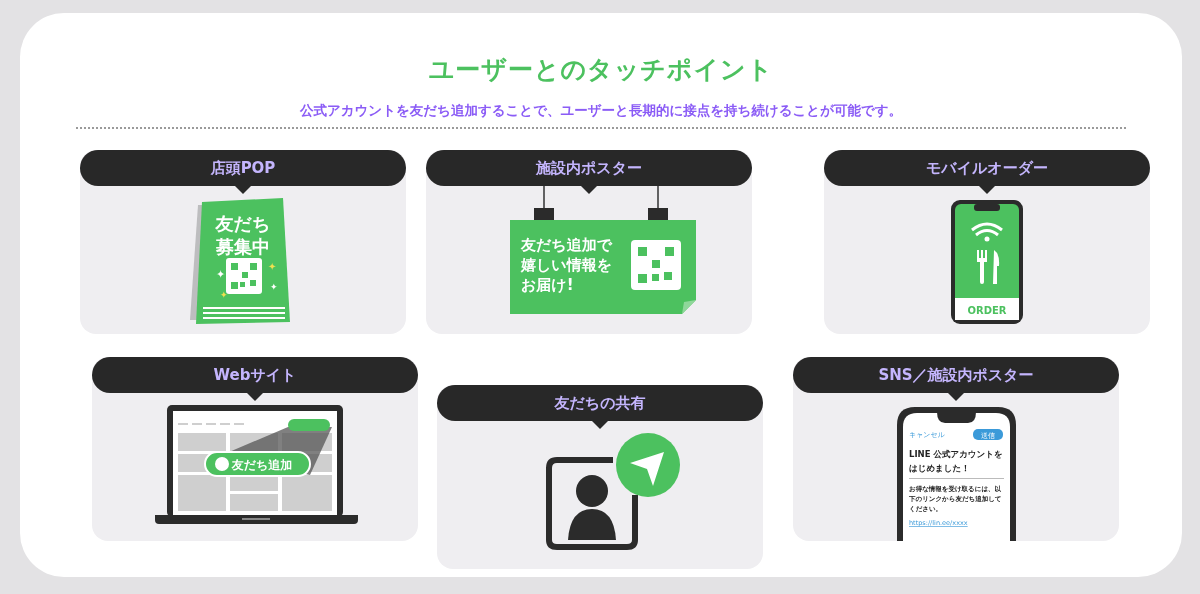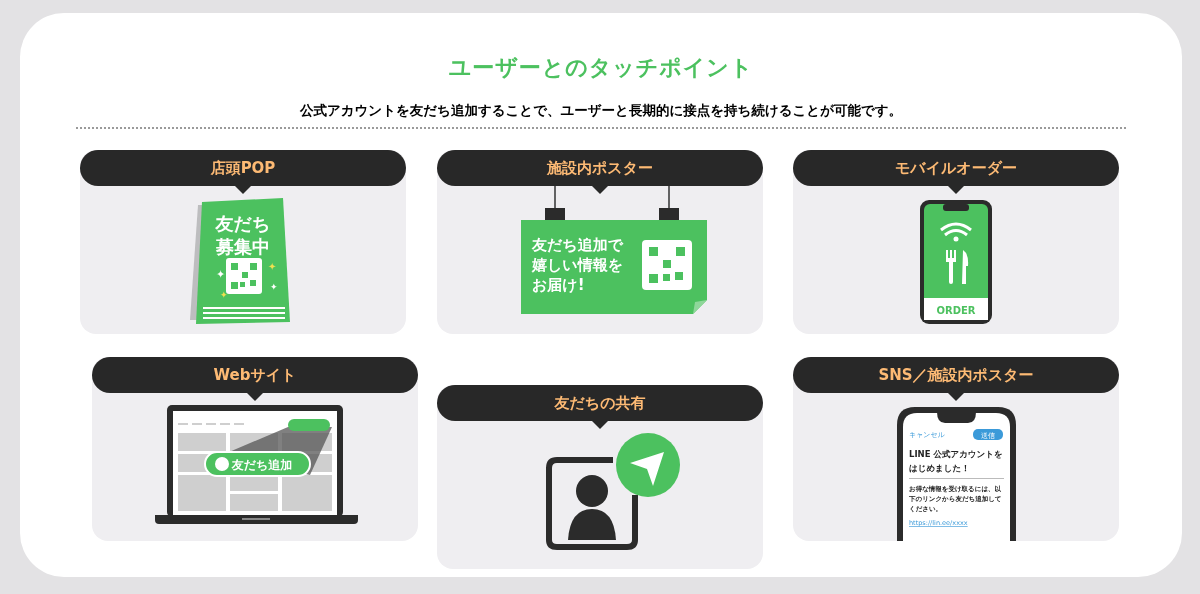--- a/index.html
+++ b/index.html
@@ -8,37 +8,37 @@
     background: #e3e2e4;
     font-family: "DejaVu Sans", "Liberation Sans", sans-serif;
     position: relative;
   }
   .panel {
     position: absolute; left: 20px; top: 13px; width: 1162px; height: 564px;
     background: #ffffff; border-radius: 44px;
   }
   .title {
     position: absolute; left: 0; right: 0; top: 40px; text-align: center;
-    color: #4cc15f; font-size: 22px; font-weight: bold; letter-spacing: 1px;
+    color: #4cc15f; font-size: 25px; font-weight: bold; letter-spacing: 1px;
   }
   .subtitle {
     position: absolute; left: 0; right: 0; top: 89px; text-align: center;
-    color: #000000; font-size: 13.5px; font-weight: bold;
+    color: #8b5cf6; font-size: 13.5px; font-weight: bold;
   }
   .divider {
     position: absolute; left: 56px; right: 56px; top: 114px;
     border-top: 2px dotted #9a9a9a;
   }
   .card {
     position: absolute; width: 326px; height: 184px;
     background: #efeef1; border-radius: 16px; overflow: hidden;
   }
   .pill {
     position: absolute; left: 0; top: 0; width: 326px; height: 36px;
-    background: #282828; border-radius: 18px; color: #fdba74;
+    background: #282828; border-radius: 18px; color: #c4b5fd;
     font-size: 15px; font-weight: bold; text-align: center; line-height: 36px;
     z-index: 3;
   }
   .pill::after {
     content: ""; position: absolute; left: 155px; top: 36px;
     border-left: 8px solid transparent; border-right: 8px solid transparent;
     border-top: 8px solid #282828;
   }
   .illus { position: absolute; left: 0; top: 0; width: 326px; height: 184px; }
   .corner-mark {
@@ -73,21 +73,21 @@
     <text x="136" y="128" fill="#fff" font-size="11">✦</text>
     <text x="188" y="120" fill="#f0e050" font-size="10">✦</text>
     <text x="190" y="140" fill="#fff" font-size="9">✦</text>
     <text x="140" y="148" fill="#f0e050" font-size="9">✦</text>
     <rect x="123" y="157" width="82" height="2" fill="#fff"></rect>
     <rect x="123" y="162" width="82" height="2" fill="#fff"></rect>
     <rect x="123" y="167" width="82" height="2" fill="#fff"></rect>
   </svg>
 </div>
 
-<div class="card" style="left:437px; top:150px;padding-left:48px;">
+<div class="card" style="left:426px; top:150px;padding-left:48px;">
   <div class="pill">施設内ポスター</div>
   <svg class="illus" viewBox="0 0 326 184">
     <line x1="118" y1="36" x2="118" y2="58" stroke="#333" stroke-width="1.5"></line>
     <line x1="232" y1="36" x2="232" y2="58" stroke="#333" stroke-width="1.5"></line>
     <rect x="108" y="58" width="20" height="16" fill="#2b2b2b"></rect>
     <rect x="222" y="58" width="20" height="16" fill="#2b2b2b"></rect>
     <path d="M84 70 H270 V150 L256 164 H84 Z" fill="#4cc15f"></path>
     <path d="M256 164 L270 150 L258 152 Z" fill="#8fd79a"></path>
     <text x="95" y="100" fill="#fff" font-size="15" font-weight="bold" font-family="DejaVu Sans, sans-serif">友だち追加で</text>
     <text x="95" y="120" fill="#fff" font-size="15" font-weight="bold" font-family="DejaVu Sans, sans-serif">嬉しい情報を</text>
@@ -97,21 +97,21 @@
       <rect x="212" y="97" width="9" height="9"></rect>
         <rect x="239" y="97" width="9" height="9"></rect>
       <rect x="212" y="124" width="9" height="9"></rect>
         <rect x="226" y="110" width="8" height="8"></rect>
       <rect x="238" y="122" width="8" height="8"></rect>
         <rect x="226" y="124" width="7" height="7"></rect>
     </g>
   </svg>
 </div>
 
-<div class="card" style="left:793px; top:150px;padding-left:13px;">
+<div class="card" style="left:824px; top:150px;padding-left:13px;">
   <div class="pill">モバイルオーダー</div>
   <svg class="illus" viewBox="0 0 326 184">
     <rect x="127" y="50" width="72" height="124" rx="9" fill="#2b2b2b"></rect>
     <rect x="131" y="54" width="64" height="116" rx="6" fill="#4cc15f"></rect>
     <rect x="131" y="148" width="64" height="22" fill="#fff"></rect>
     <rect x="150" y="54" width="26" height="7" rx="3" fill="#2b2b2b"></rect>
     <path d="M148 80 Q163 68 178 80" stroke="#fff" stroke-width="3" fill="none"></path>
     <path d="M152 85 Q163 76 174 85" stroke="#fff" stroke-width="3" fill="none"></path>
     <circle cx="163" cy="89" r="2.5" fill="#fff"></circle>
     <rect x="153" y="100" width="2" height="10" fill="#fff"></rect>

